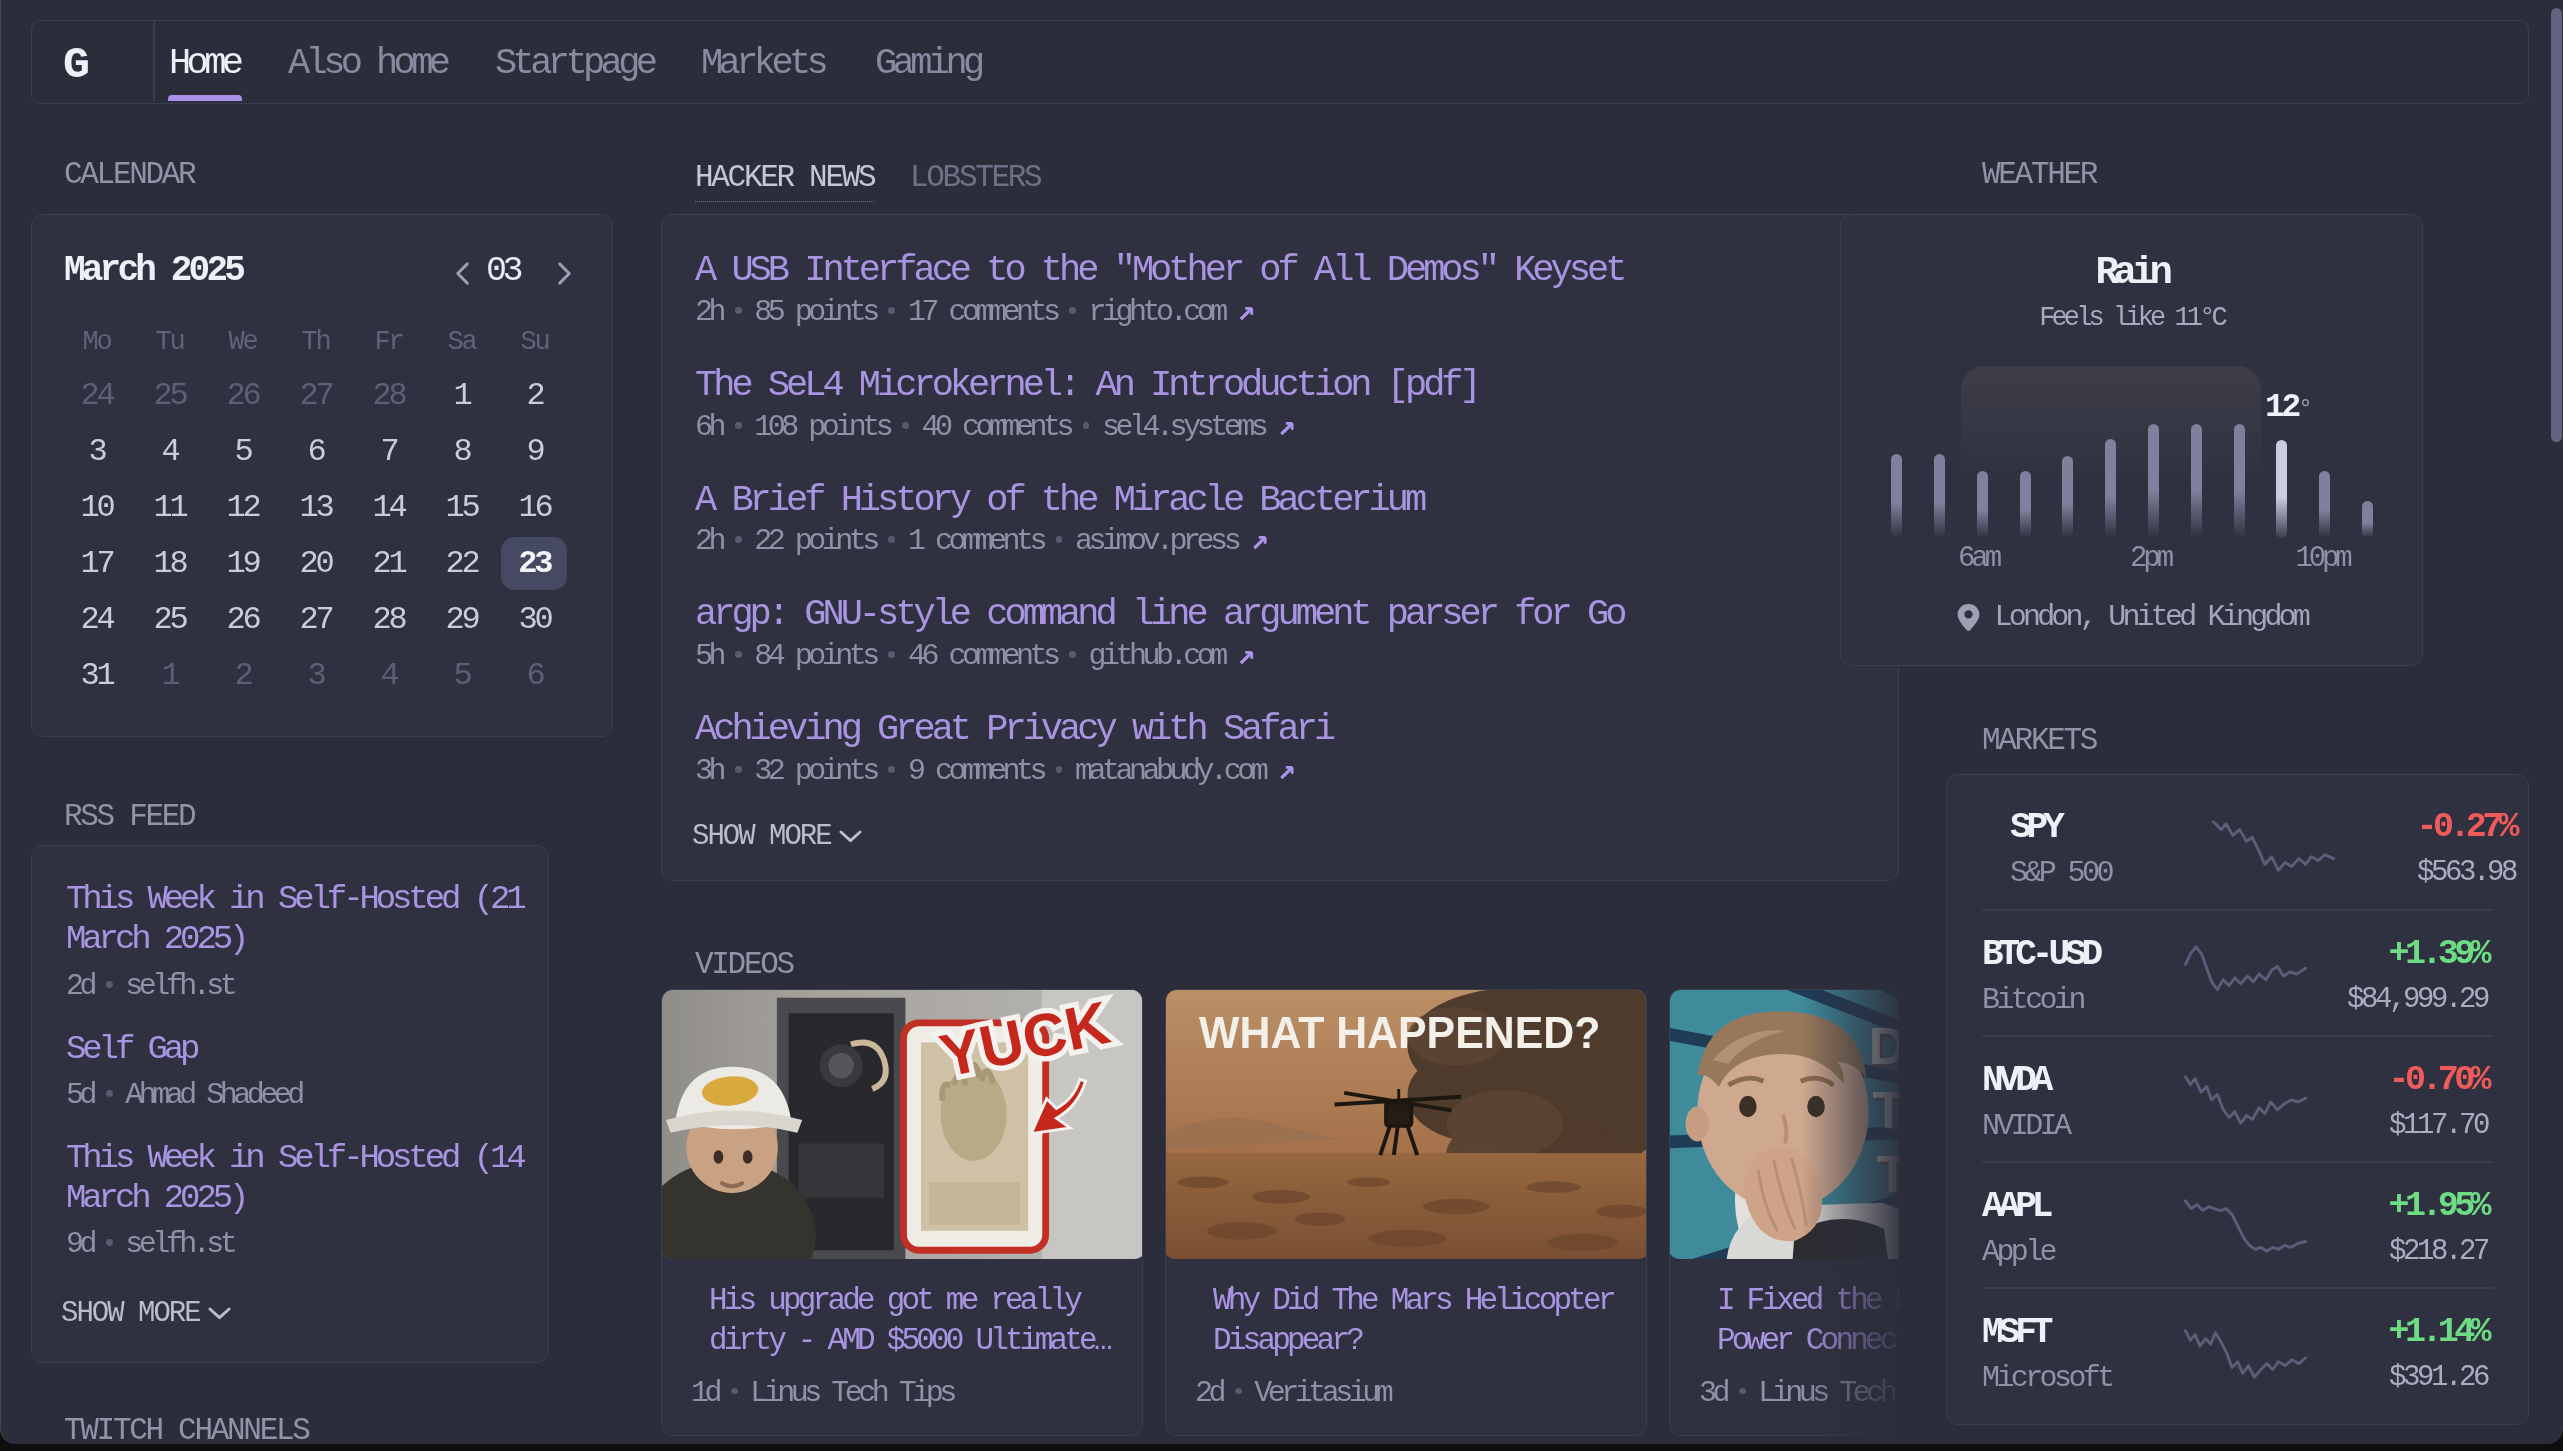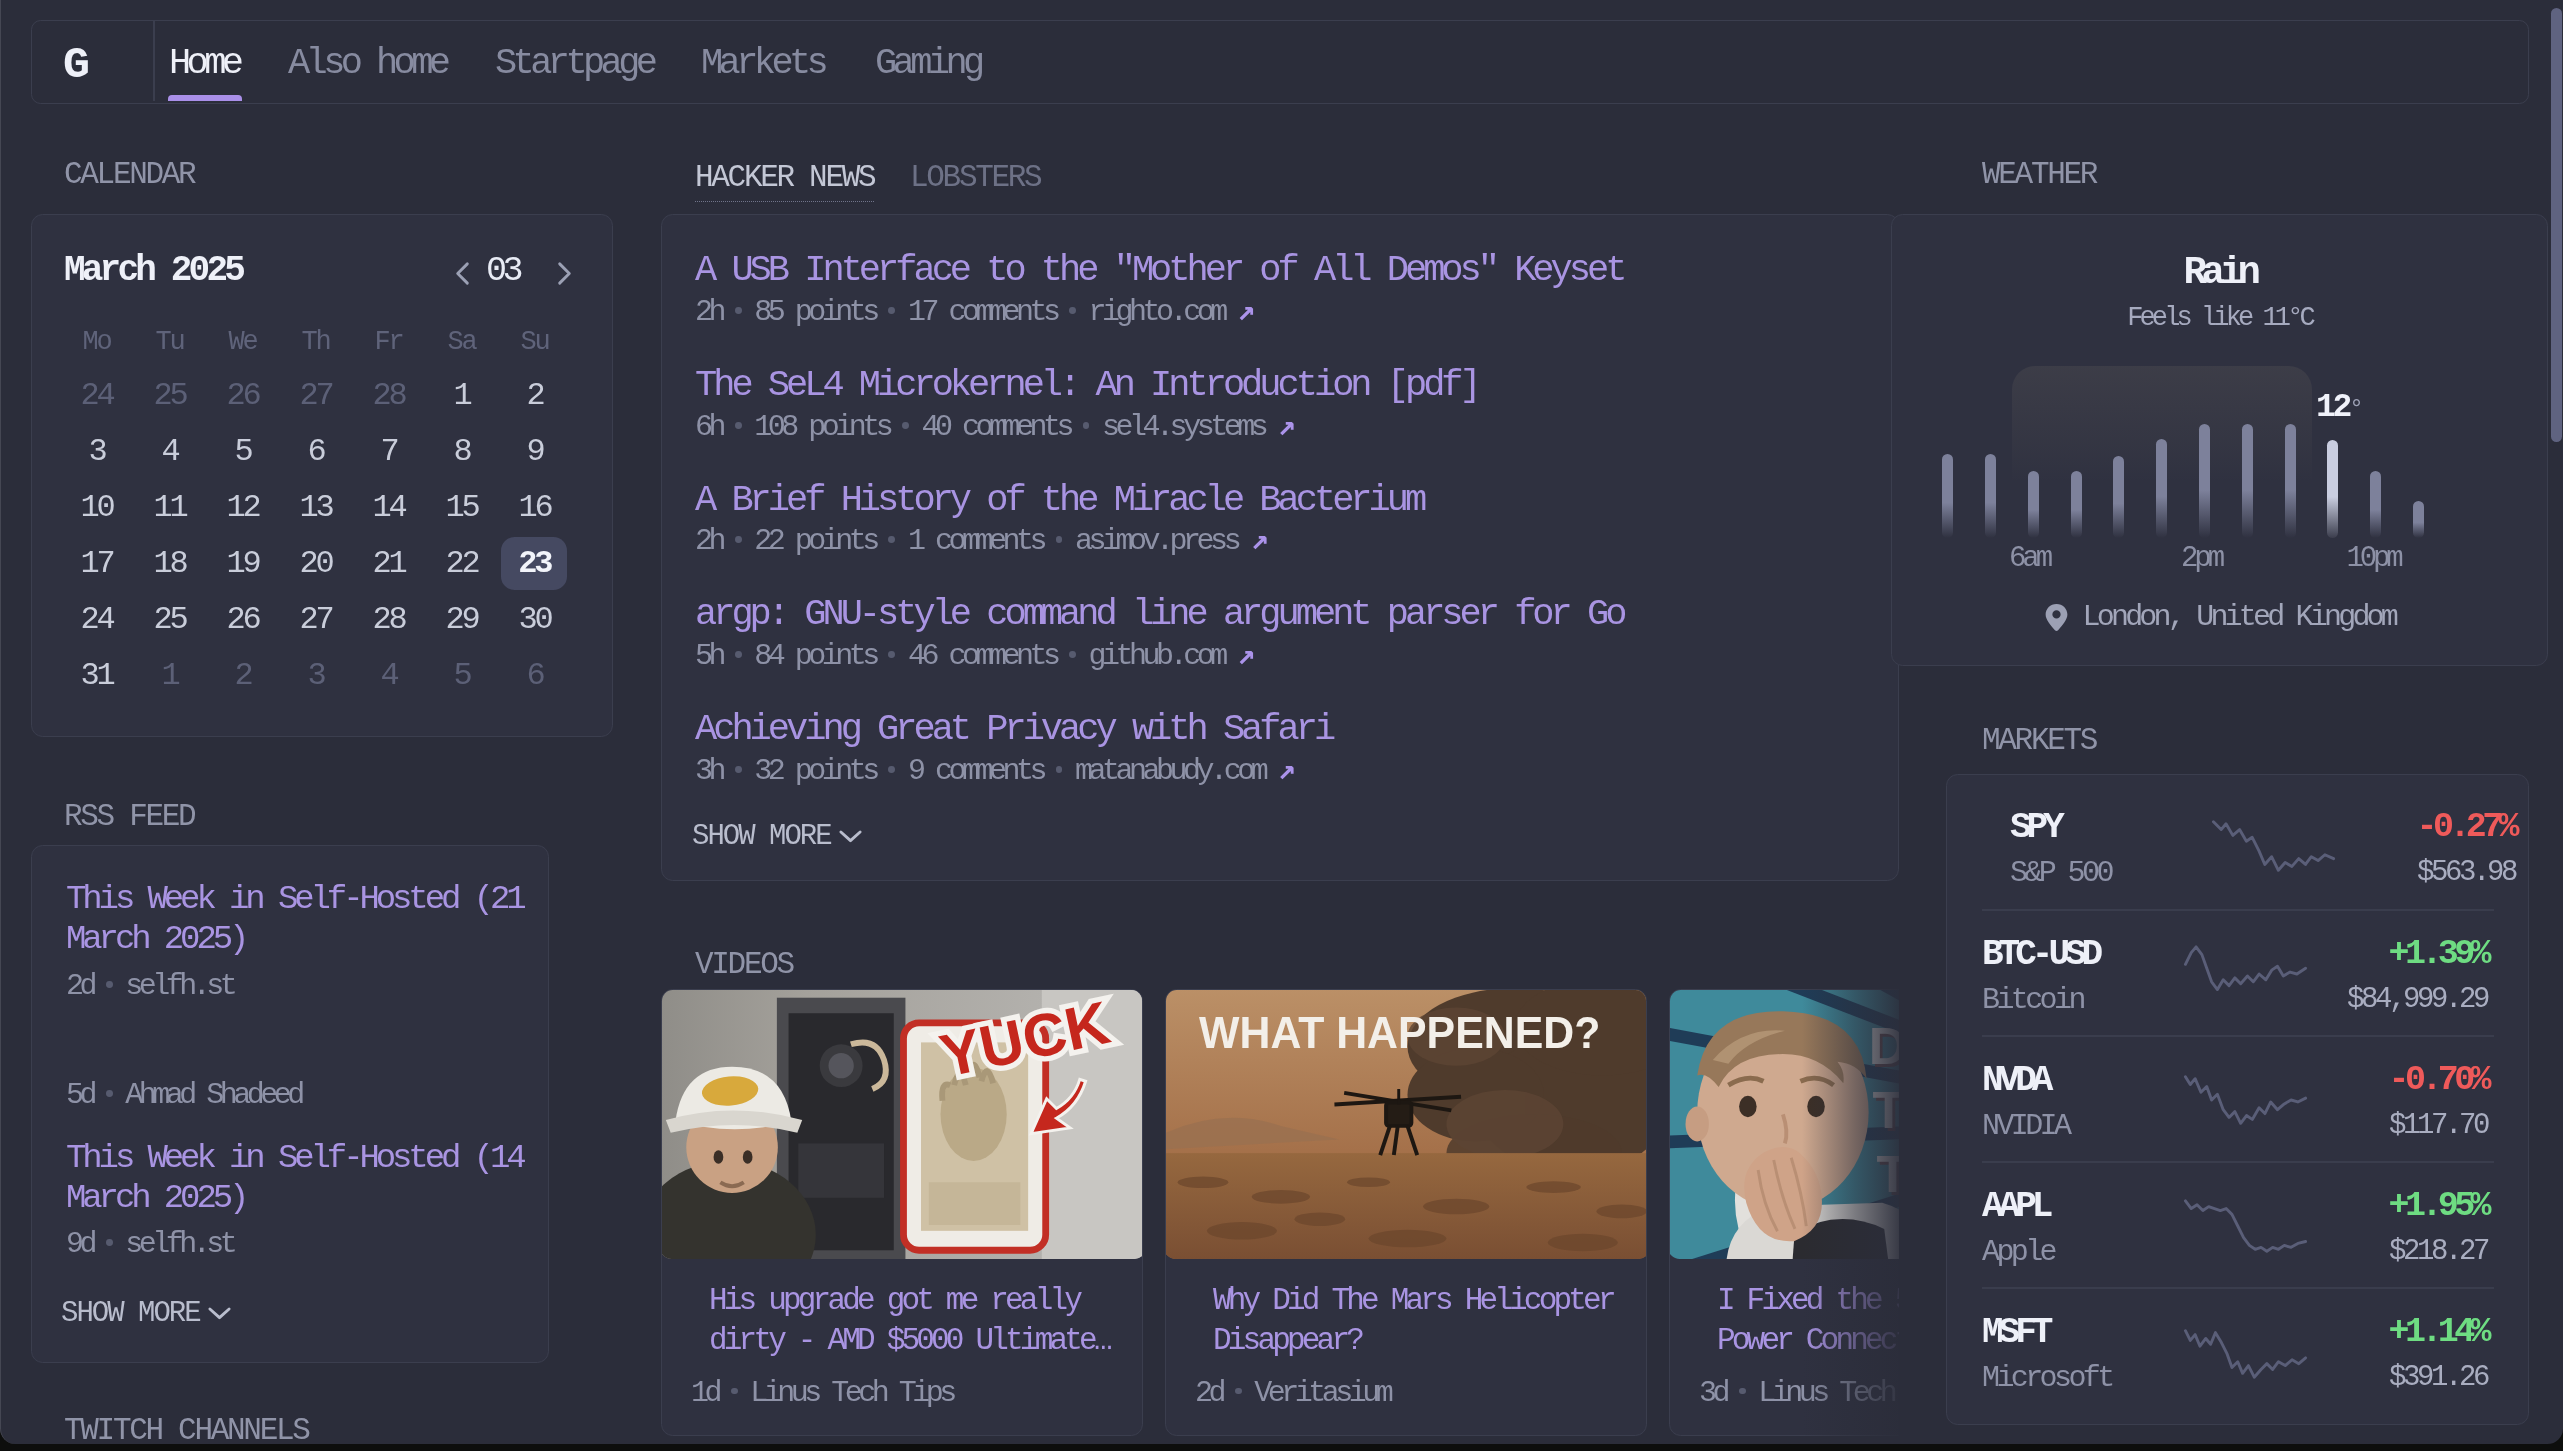--- a/index.html
+++ b/index.html
@@ -137,20 +137,21 @@
           <span class="dim">4</span>
           <span class="dim">5</span>
           <span class="dim">6</span>
         </div>
     </div>
   </div>
   <div class="wtitle" style="left:63px; top:801px;">RSS FEED</div>
   <div class="panel" style="left:30px; top:845px; width:518px; height:518px;">
     <div class="abs rsst" style="left:34px; top:33px;">This Week in Self-Hosted (21 March 2025)</div>
     <div class="abs meta" style="left:34px; top:125px;">2d<i class="dot"></i>selfh.st</div>
+    <div class="abs rsst" style="left:34px; top:183px;">Self Gap</div>
     <div class="abs meta" style="left:34px; top:234px;">5d<i class="dot"></i>Ahmad Shadeed</div>
     <div class="abs rsst" style="left:34px; top:292px;">This Week in Self-Hosted (14 March 2025)</div>
     <div class="abs meta" style="left:34px; top:383px;">9d<i class="dot"></i>selfh.st</div>
     <div class="abs showmore" style="left:29px; top:453px;">SHOW MORE <svg width="25" height="15.6" viewBox="0 0 26 16" style="margin-left:7.8px;">
           <path d="M3 3 L13 12 L23 3" stroke="#b9bdcd" stroke-width="3" fill="none" stroke-linecap="round" stroke-linejoin="round"></path>
         </svg></div>
   </div>
   <div class="wtitle" style="left:63px; top:1415px;">TWITCH CHANNELS</div>
 
   <div class="wtitle" style="left:694px; top:162px; color:#c3c7d5; border-bottom:1.9px dotted #70748a; padding-bottom:7.8px;">HACKER NEWS</div>
@@ -309,21 +310,21 @@
               </g>
             </g>
         </svg></div>
       <div class="vtitle">I Fixed the 5090's Melting<br>Power Connector Problem</div>
       <div class="vmeta meta">3d<i class="dot"></i>Linus Tech Tips</div>
     </div>
     <div class="abs" style="right:0; top:0; width:97px; height:457px; background:linear-gradient(to right, rgba(43,45,58,0), rgba(43,45,58,0.55) 55%, rgba(43,45,58,0.92));"></div>
   </div>
 
   <div class="wtitle" style="left:1981px; top:159px;">WEATHER</div>
-  <div class="panel" style="left:1890px; top:214px; width:657px; height:452px;">
+  <div class="panel" style="left:1839px; top:214px; width:583px; height:452px;">
     <div class="abs" style="left:0; top:39px; width:100%; text-align:center; font-size:39px; font-weight:bold; letter-spacing:-5.4px; color:#eef0f8; line-height:39px;">Rain</div>
     <div class="abs" style="left:0; top:87px; width:100%; text-align:center; font-size:27px; letter-spacing:-3.9px; color:#a6aabf; line-height:33px;">Feels like 11°C</div>
     <div class="abs" style="left:120px; top:151px; width:300px; height:156px; border-radius:23.4px; background:linear-gradient(to bottom, rgba(227,209,165,0.075), rgba(227,209,165,0.025) 55%, rgba(227,209,165,0) 75%);"></div>
     <div class="bar" style="left:50px; top:239px; height:84px;"></div>
     <div class="bar" style="left:93px; top:239px; height:84px;"></div>
     <div class="bar" style="left:136px; top:256px; height:67px;"></div>
     <div class="bar" style="left:179px; top:256px; height:67px;"></div>
     <div class="bar" style="left:221px; top:241px; height:82px;"></div>
     <div class="bar" style="left:264px; top:224px; height:99px;"></div>
     <div class="bar" style="left:307px; top:209px; height:114px;"></div>

